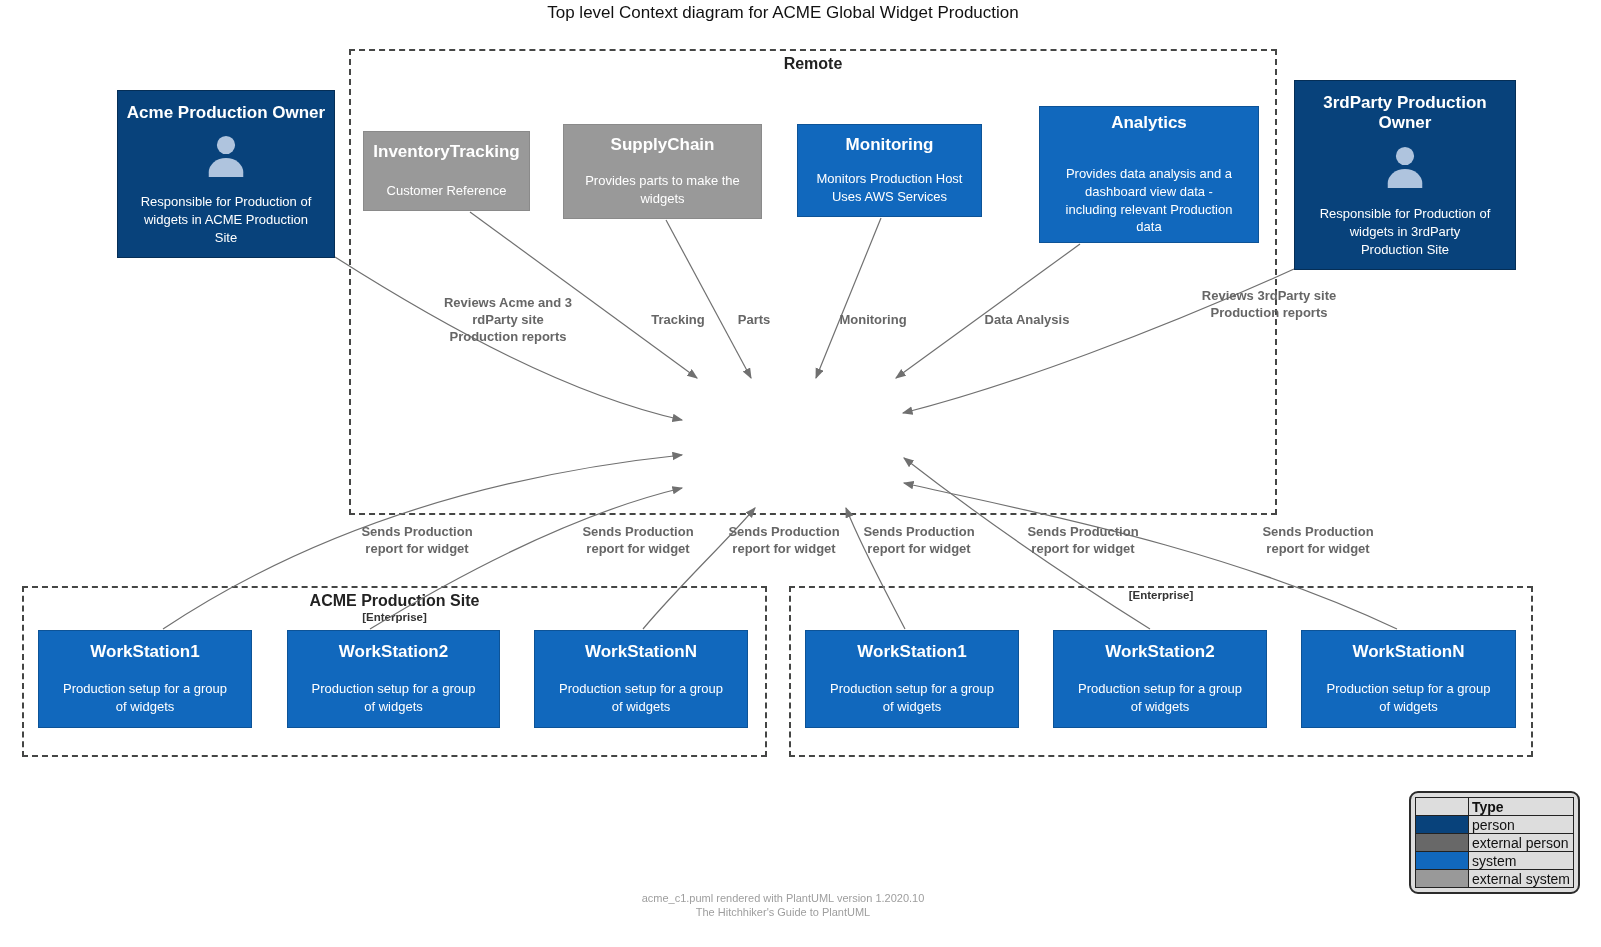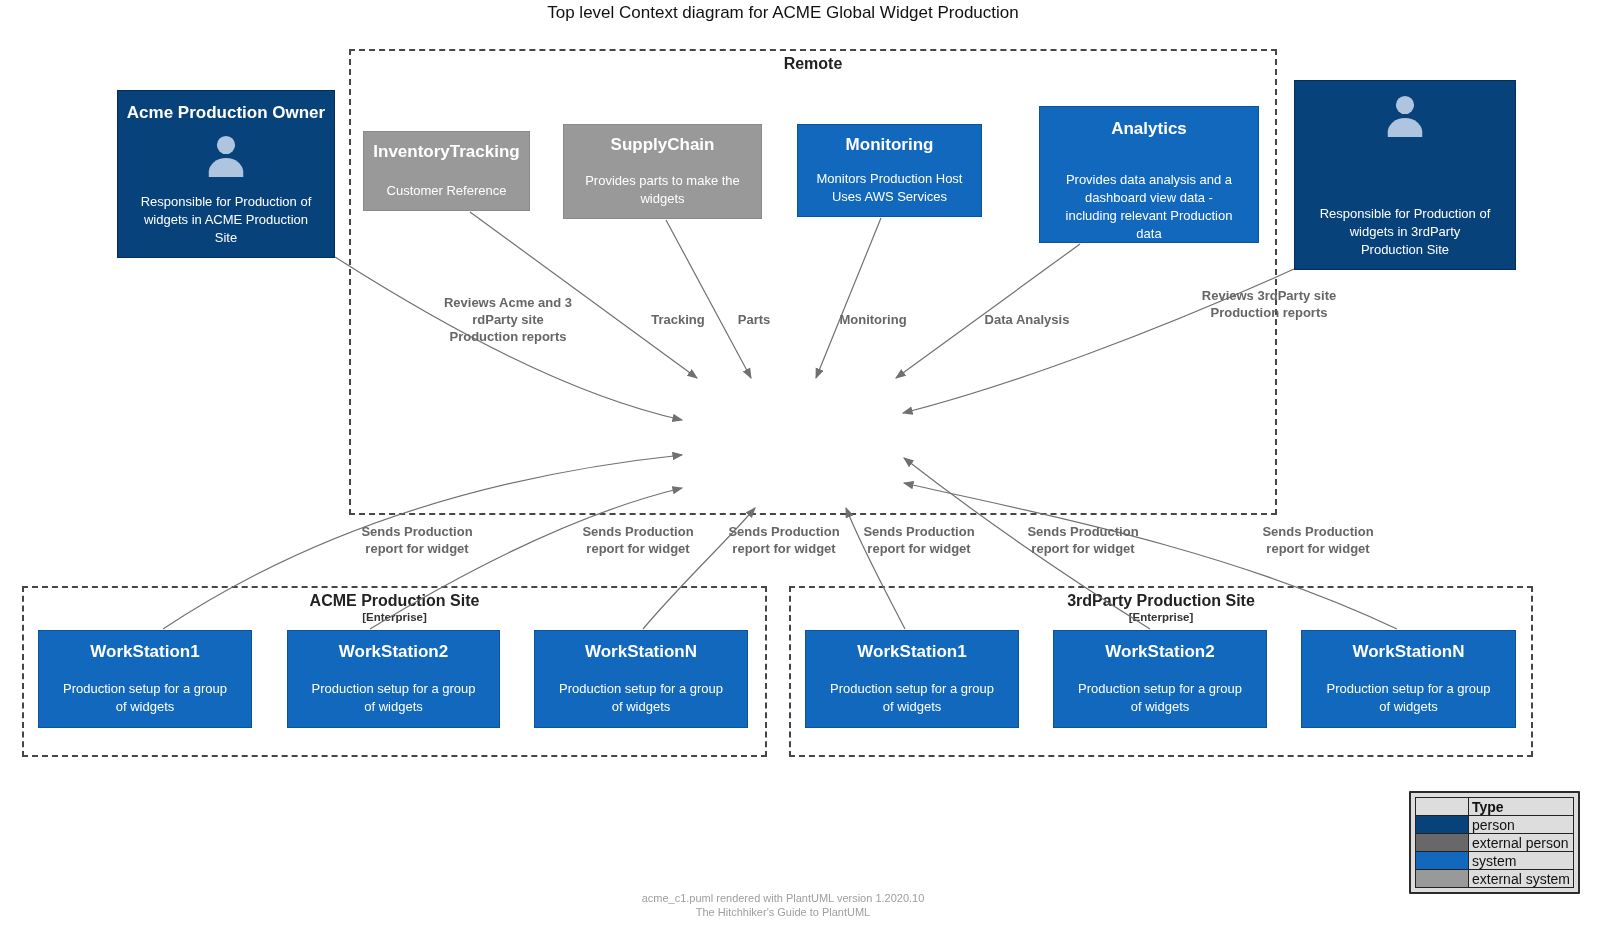--- a/index.html
+++ b/index.html
@@ -21,21 +21,21 @@
   .person-bg{border:1px solid rgba(0,0,0,0.3);}
   .system-bg{border:1px solid rgba(0,0,0,0.2);}
   .extsys-bg{border:1px solid #8a8a8a;}
   .person-icon svg{fill:#AFC4DE;}
   
   .edge-label{z-index:2;text-align:center;font-weight:bold;font-size:13px;color:#666666;line-height:1.32;white-space:pre-line;}
   
   #arrows{left:0;top:0;z-index:1;pointer-events:none;}
   #arrows path.edge{stroke:#707070;stroke-width:1.2;fill:none;}
   
-  #legend{left:1409px;top:791px;background:#DDDDDD;border:2px solid #2b2b2b;border-radius:1px;padding:4px;z-index:2;}
+  #legend{left:1409px;top:791px;background:#DDDDDD;border:2px solid #2b2b2b;border-radius:9px;padding:4px;z-index:2;}
   #legend table{border-collapse:collapse;}
   #legend td,#legend th{border:1px solid #222;font-size:14px;color:#111;height:17px;padding:0 3px;text-align:left;}
   #legend .swatch{width:52px;padding:0;}
   #legend th{font-weight:bold;}
   
   .footer-line{left:0;width:1566px;text-align:center;color:#9e9e9e;font-size:11px;z-index:2;}
 </style>
 </head>
 <body>
 
@@ -64,38 +64,39 @@
   </svg>
 
   <div class="abs boundary" style="left:349px;top:49px;width:924px;height:462px;">
     <div class="boundary-name">Remote</div>
   </div>
   <div class="abs boundary" style="left:22px;top:586px;width:741px;height:167px;">
     <div class="boundary-name">ACME Production Site</div>
     <div class="boundary-tag">[Enterprise]</div>
   </div>
   <div class="abs boundary" style="left:789px;top:586px;width:740px;height:167px;">
-    <div class="boundary-name">3rdParty Production Site</div>
     <div class="boundary-tag">[Enterprise]</div>
   </div>
 
   <div class="abs node person-bg" style="left: 117px; top: 90px; width: 218px; height: 168px; padding: 12px 8px 10px; justify-content: space-between; background-color: rgb(8, 66, 123); text-align: center;">
     <div class="node-title">Acme Production Owner</div>
     <span class="person-icon">
       <svg width="46" height="46" viewBox="0 0 48 48">
           <circle cx="24" cy="12.5" r="9.5"></circle>
           <path d="M6,46 v-5 a18,15 0 0 1 36,0 v5 z"></path>
         </svg>
     </span>
     <div class="node-desc">Responsible for Production of
 widgets in ACME Production
 Site</div>
   </div>
 
   <div class="abs node person-bg" style="left: 1294px; top: 80px; width: 222px; height: 190px; padding: 12px 8px 10px; justify-content: space-between; background-color: rgb(8, 66, 123);">
+    <div class="node-title">3rdParty Production
+Owner</div>
     <span class="person-icon">
       <svg width="46" height="46" viewBox="0 0 48 48">
           <circle cx="24" cy="12.5" r="9.5"></circle>
           <path d="M6,46 v-5 a18,15 0 0 1 36,0 v5 z"></path>
         </svg>
     </span>
     <div class="node-desc">Responsible for Production of
 widgets in 3rdParty
 Production Site</div>
   </div>
@@ -108,21 +109,21 @@
   <div class="abs node extsys-bg" style="left: 363px; top: 131px; width: 167px; height: 80px; padding: 10px 6px; justify-content: space-between; background-color: rgb(153, 153, 153);">
     <div class="node-title">InventoryTracking</div>
     <div class="node-desc">Customer Reference</div>
   </div>
 
   <div class="abs node system-bg" style="left: 797px; top: 124px; width: 185px; height: 93px; padding: 10px 6px; justify-content: space-between; background-color: rgb(17, 104, 189);">
     <div class="node-title">Monitoring</div>
     <div class="node-desc">Monitors Production Host
 Uses AWS Services</div>
   </div>
-  <div class="abs node system-bg" style="left: 1039px; top: 106px; width: 220px; height: 137px; padding: 12px 6px; justify-content: space-between; background-color: rgb(17, 104, 189); gap: 32px;">
+  <div class="abs node system-bg" style="left: 1039px; top: 106px; width: 220px; height: 137px; padding: 12px 6px; justify-content: center; background-color: rgb(17, 104, 189); gap: 32px;">
     <div class="node-title">Analytics</div>
     <div class="node-desc">Provides data analysis and a
 dashboard view data -
 including relevant Production
 data</div>
   </div>
 
   <div class="abs node system-bg" style="left: 38px; top: 630px; width: 214px; height: 98px; padding: 11px 6px; justify-content: space-between; background-color: rgb(17, 104, 189);">
     <div class="node-title">WorkStation1</div>
     <div class="node-desc">Production setup for a group

